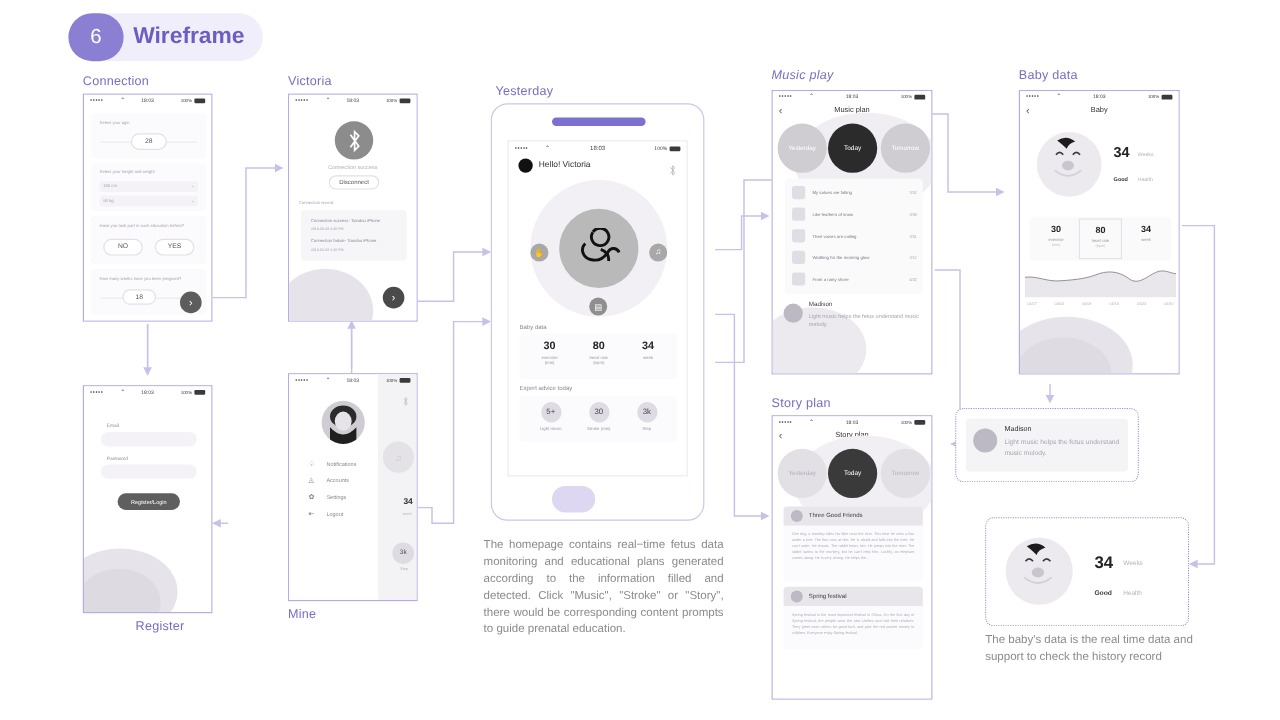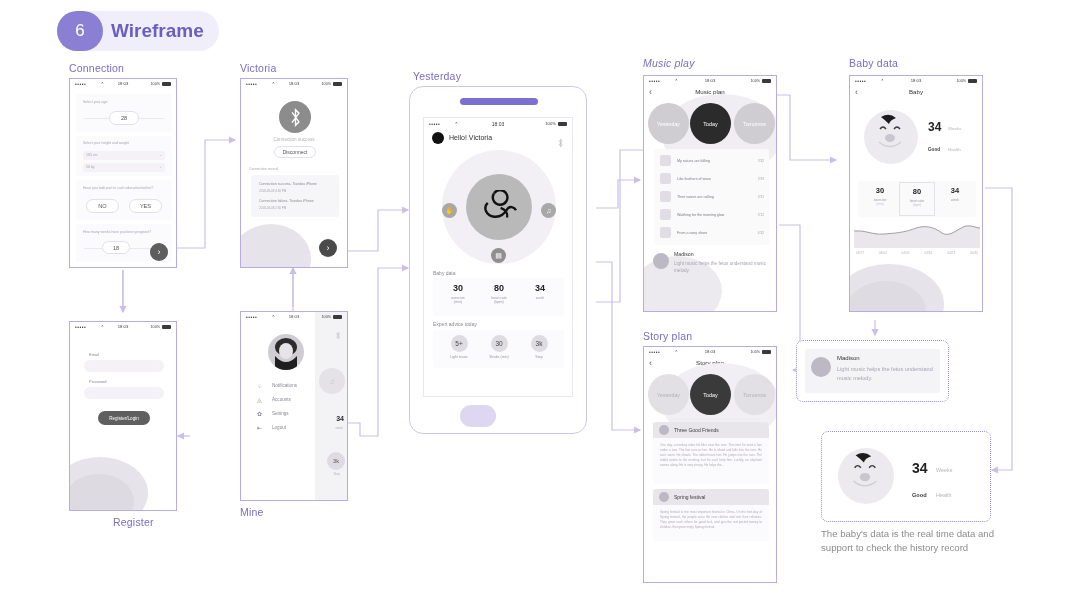--- a/index.html
+++ b/index.html
@@ -242,20 +242,21 @@
           <div class="round ctr" style="margin:0 auto; width:17px; height:17px; background:#dedbe3; font-size:6.5px; color:#444;">30</div>
           <div style="font-size:3.6px; color:#9d98a8; margin-top:3px;">Stroke  (min)</div>
         </div>
         <div style="position:absolute; left:86px; top:5px; width:40px; text-align:center;">
           <div class="round ctr" style="margin:0 auto; width:17px; height:17px; background:#dedbe3; font-size:6.5px; color:#444;">3k</div>
           <div style="font-size:3.6px; color:#9d98a8; margin-top:3px;">Step</div>
         </div>
       </div>
     </div>
   </div>
+  <div class="cap" style="left:403px; top:448px; width:200px;">The homepage contains real−time fetus data monitoring and educational plans generated according to the information filled and detected. Click "Music", "Stroke" or "Story", there would be corresponding content prompts to guide prenatal education.</div>
 
   <div class="scap" style="left:643px; top:57px;font-style:italic;">Music play</div>
   <div class="phone" style="left:643px; top:75px; width:134px; height:237px;">
     <div class="screen">
       <div class="sbar">
         <span class="dots">•••••</span>
         <span class="wifi">⌃</span>
         <span class="tm">18:03</span>
         <span class="pct">100%</span>
         <span class="batt"></span>

